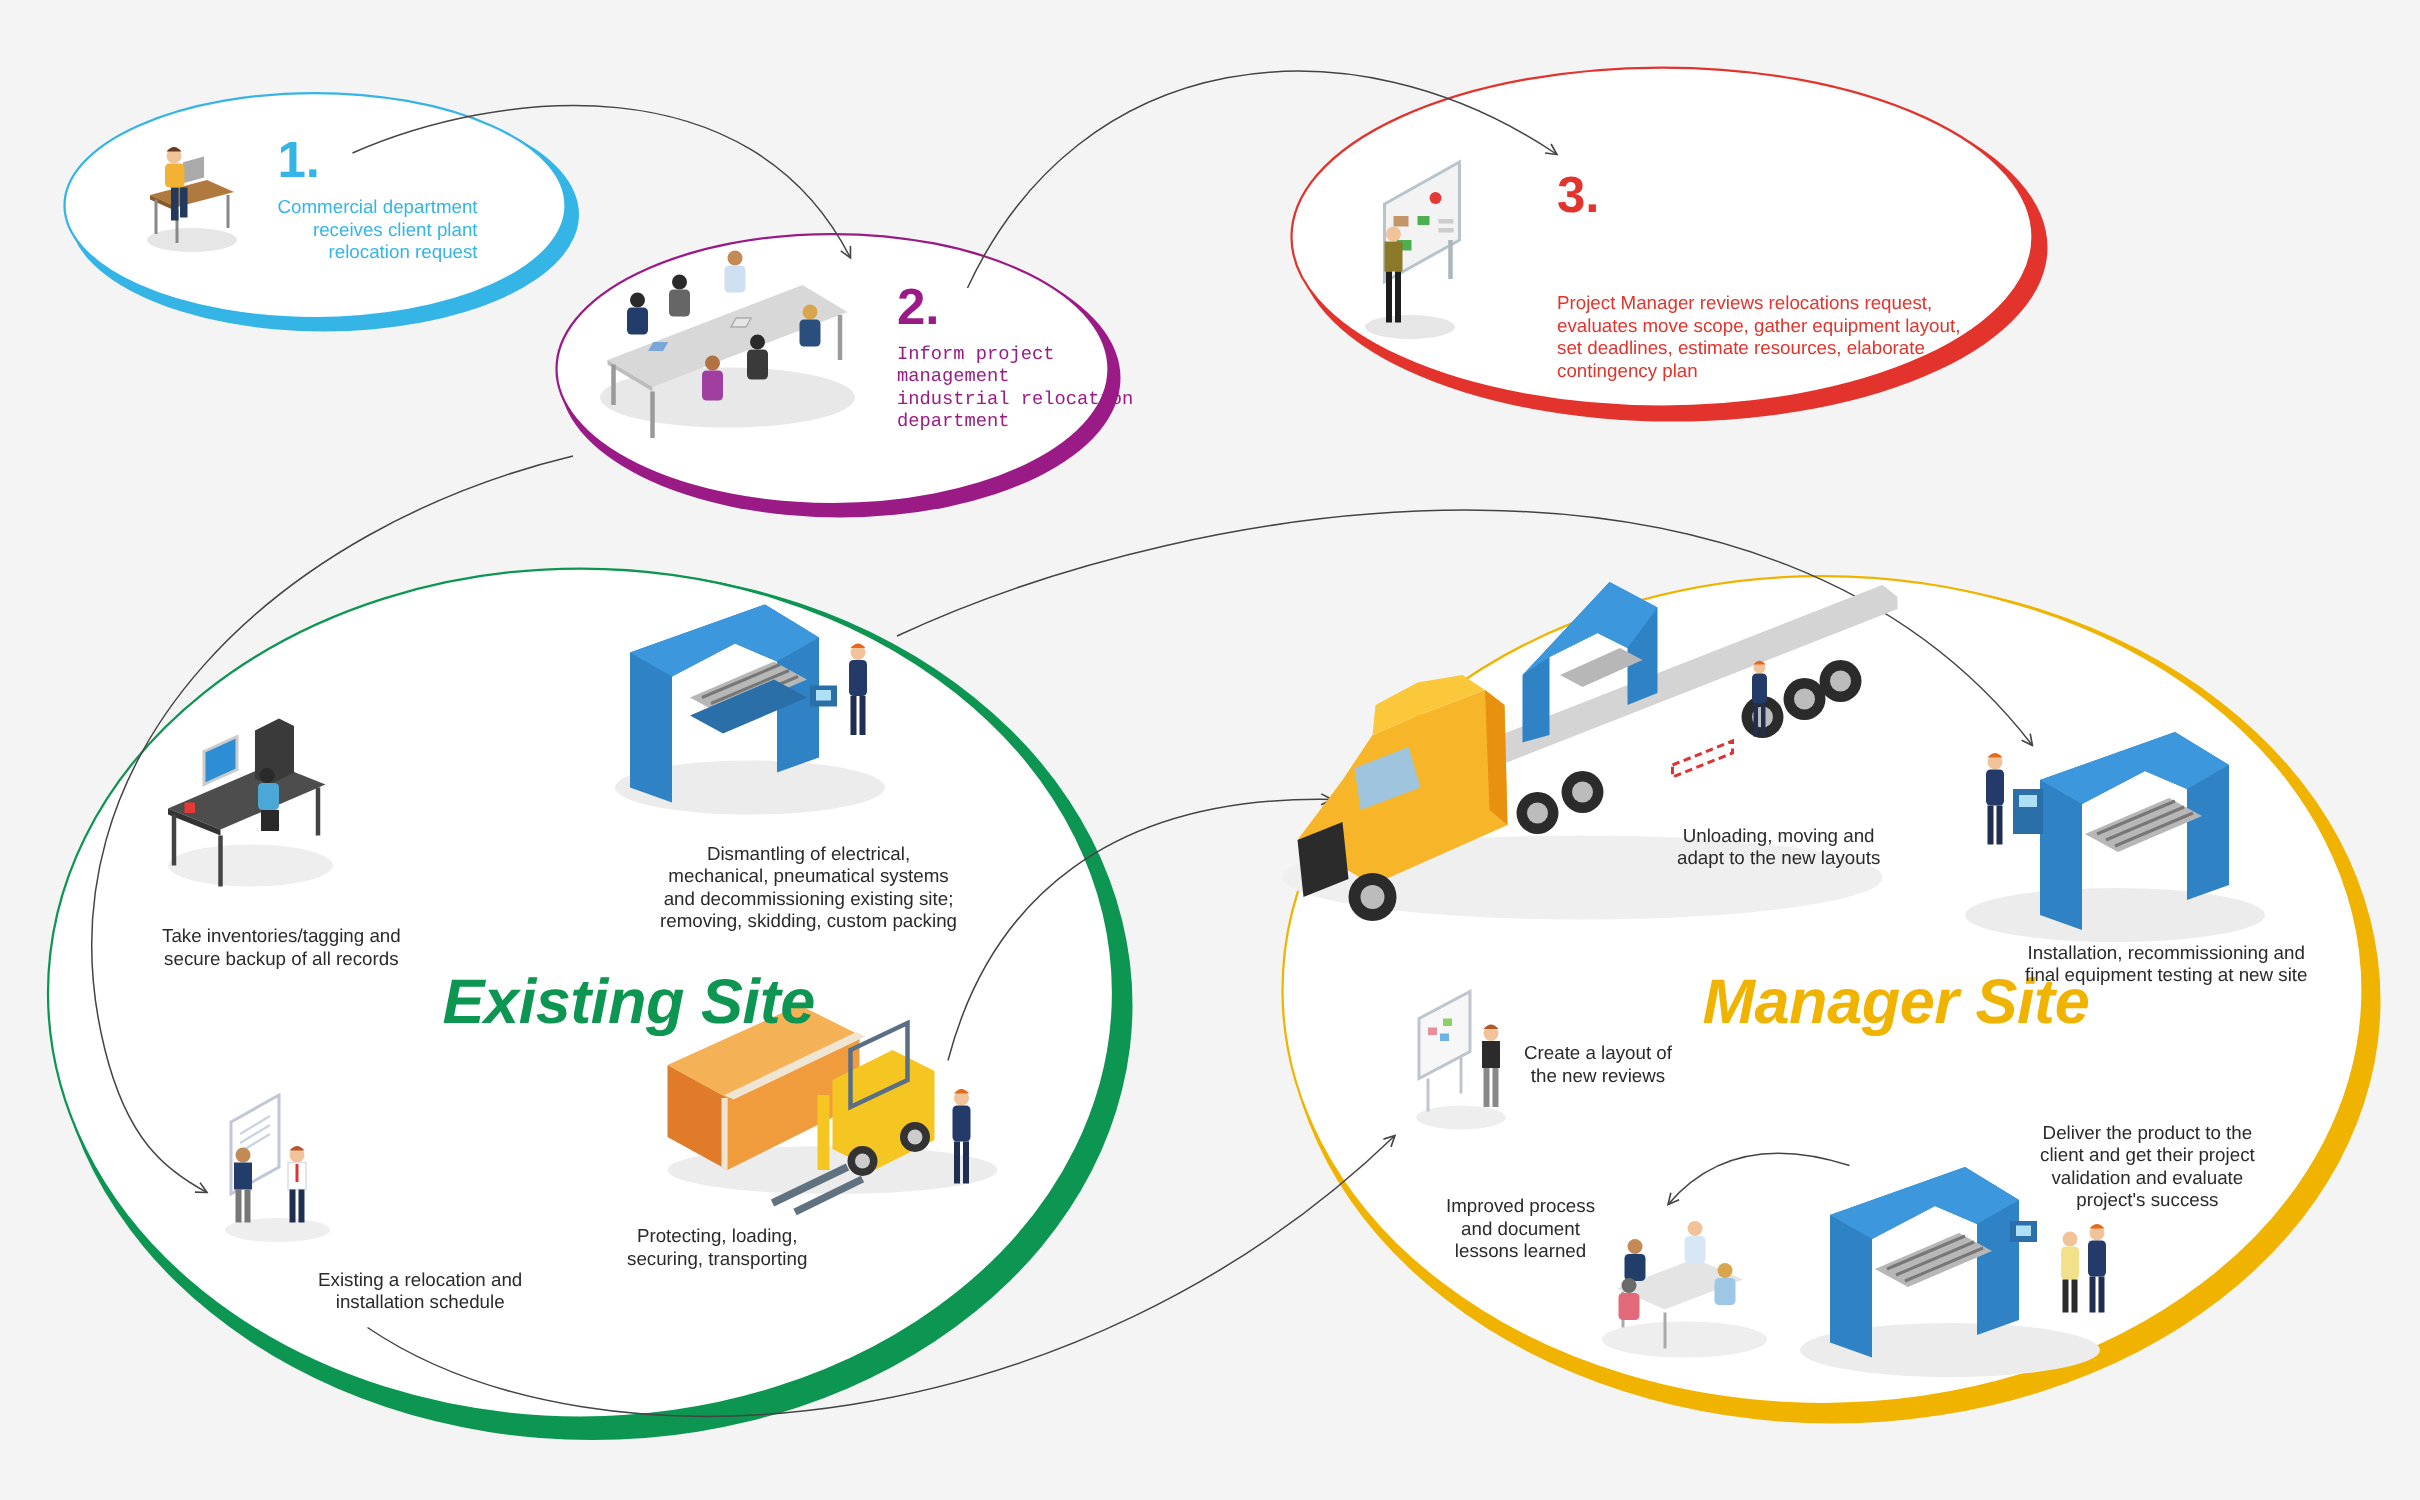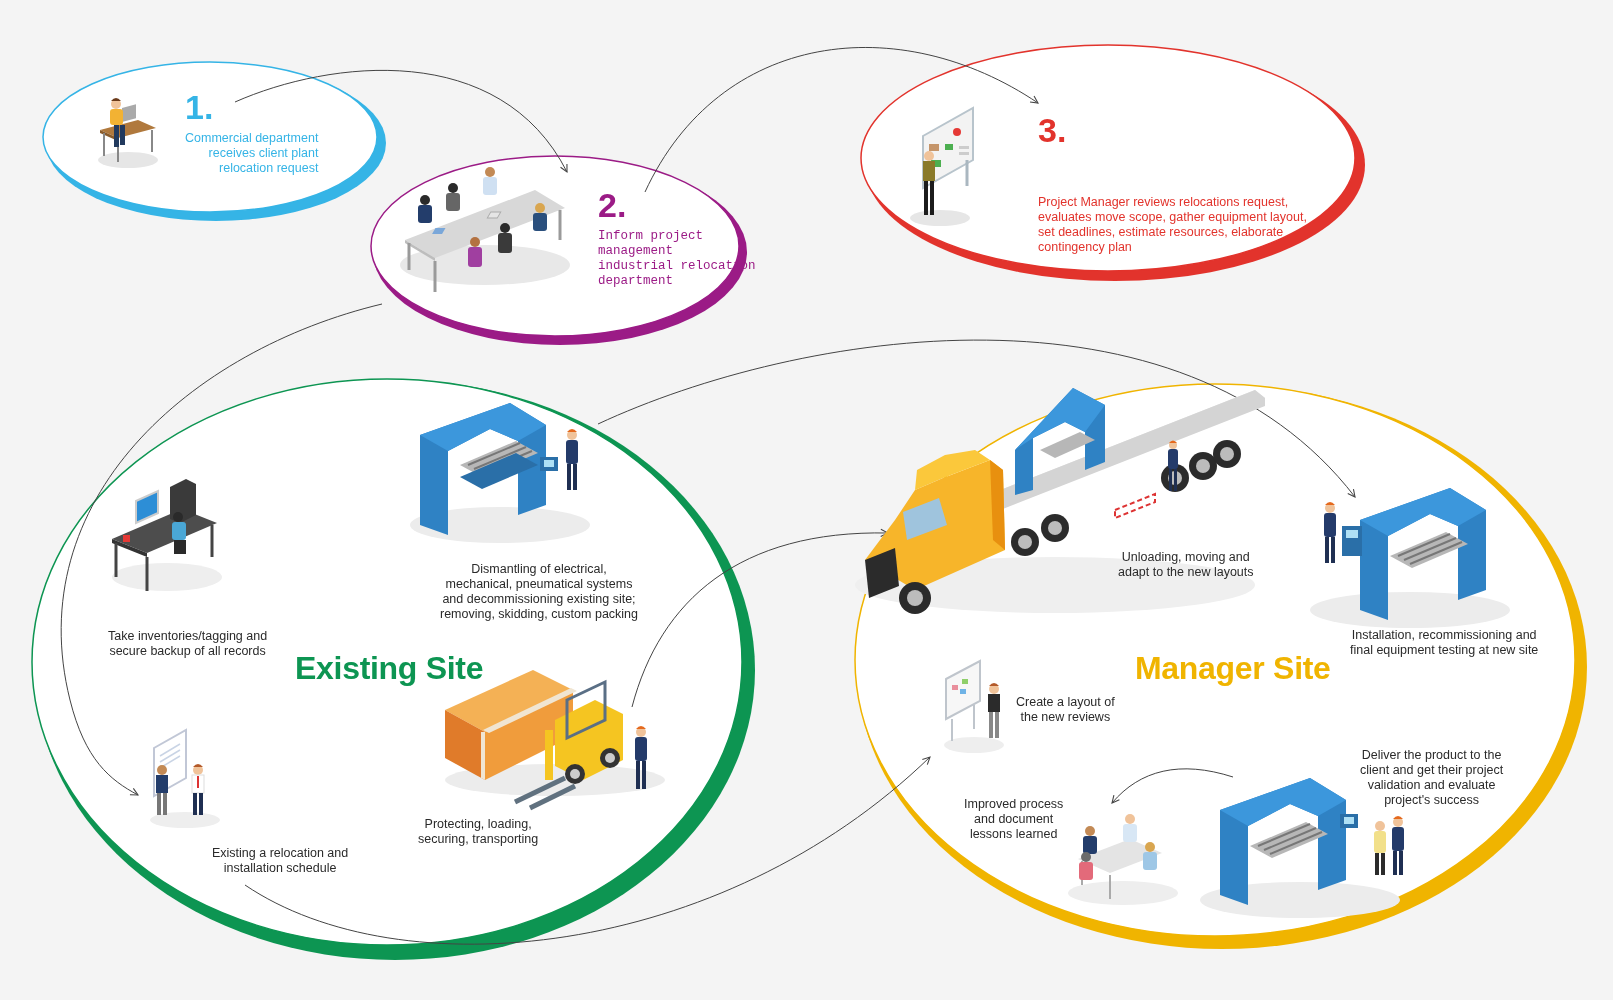--- a/index.html
+++ b/index.html
@@ -2,21 +2,21 @@
 <html><head>
 <meta charset="utf-8">
 <style>
   html, body { margin:0; padding:0; }
   body { width:1613px; height:1000px; background:#f4f4f4; position:relative; overflow:hidden;
          font-family:"Liberation Sans", sans-serif; }
   #canvas { position:absolute; left:0; top:0; width:1613px; height:1000px; }
   .lbl { position:absolute; font-size:12.5px; line-height:15px; color:#2a2a2a; white-space:pre-line;text-align:center; }
   .step-num { position:absolute; font-size:34px; font-weight:bold; line-height:34px; }
   .step-text { position:absolute; font-size:12.5px; line-height:15px; white-space:pre-line; }
-  .site-title { position:absolute; font-size:32px; font-weight:bold; line-height:36px; letter-spacing:-0.3px; }
+  .site-title { position:absolute; font-size:42px; font-weight:bold; line-height:36px; letter-spacing:-0.3px;font-style:italic; }
   #s1num, #s1text { color:#35b4e6; }
   #s2num, #s2text { color:#9b1b86; }
   #s3num, #s3text { color:#e2332c; }
   #existing { color:#0d9552; }
   #target { color:#f0b400; }
 </style>
 </head>
 <body>
 
 <svg id="canvas" viewBox="0 0 1613 1000" xmlns="http://www.w3.org/2000/svg">
@@ -314,21 +314,21 @@
 
 <div id="s3num" class="step-num" style="left:1038px;top:113px;">3.</div>
 <div id="s3text" class="step-text" style="left:1038px;top:155px;margin-top:40px;">Project Manager reviews relocations request,
 evaluates move scope, gather equipment layout,
 set deadlines, estimate resources, elaborate
 contingency plan</div>
 
 <div id="existing" class="site-title" style="left:295px;top:650px;">Existing Site</div>
 <div id="target" class="site-title" style="left:1135px;top:650px;">Manager Site</div>
 
-<div class="lbl" style="left:108px;top:617px;margin-top:12px;">Take inventories/tagging and
+<div class="lbl" style="left:108px;top:617px;">Take inventories/tagging and
 secure backup of all records</div>
 <div class="lbl" style="left:440px;top:562px;">Dismantling of electrical,
 mechanical, pneumatical systems
 and decommissioning existing site;
 removing, skidding, custom packing</div>
 <div class="lbl" style="left:212px;top:846px;">Existing a relocation and
 installation schedule</div>
 <div class="lbl" style="left:418px;top:817px;">Protecting, loading,
 securing, transporting</div>
 

